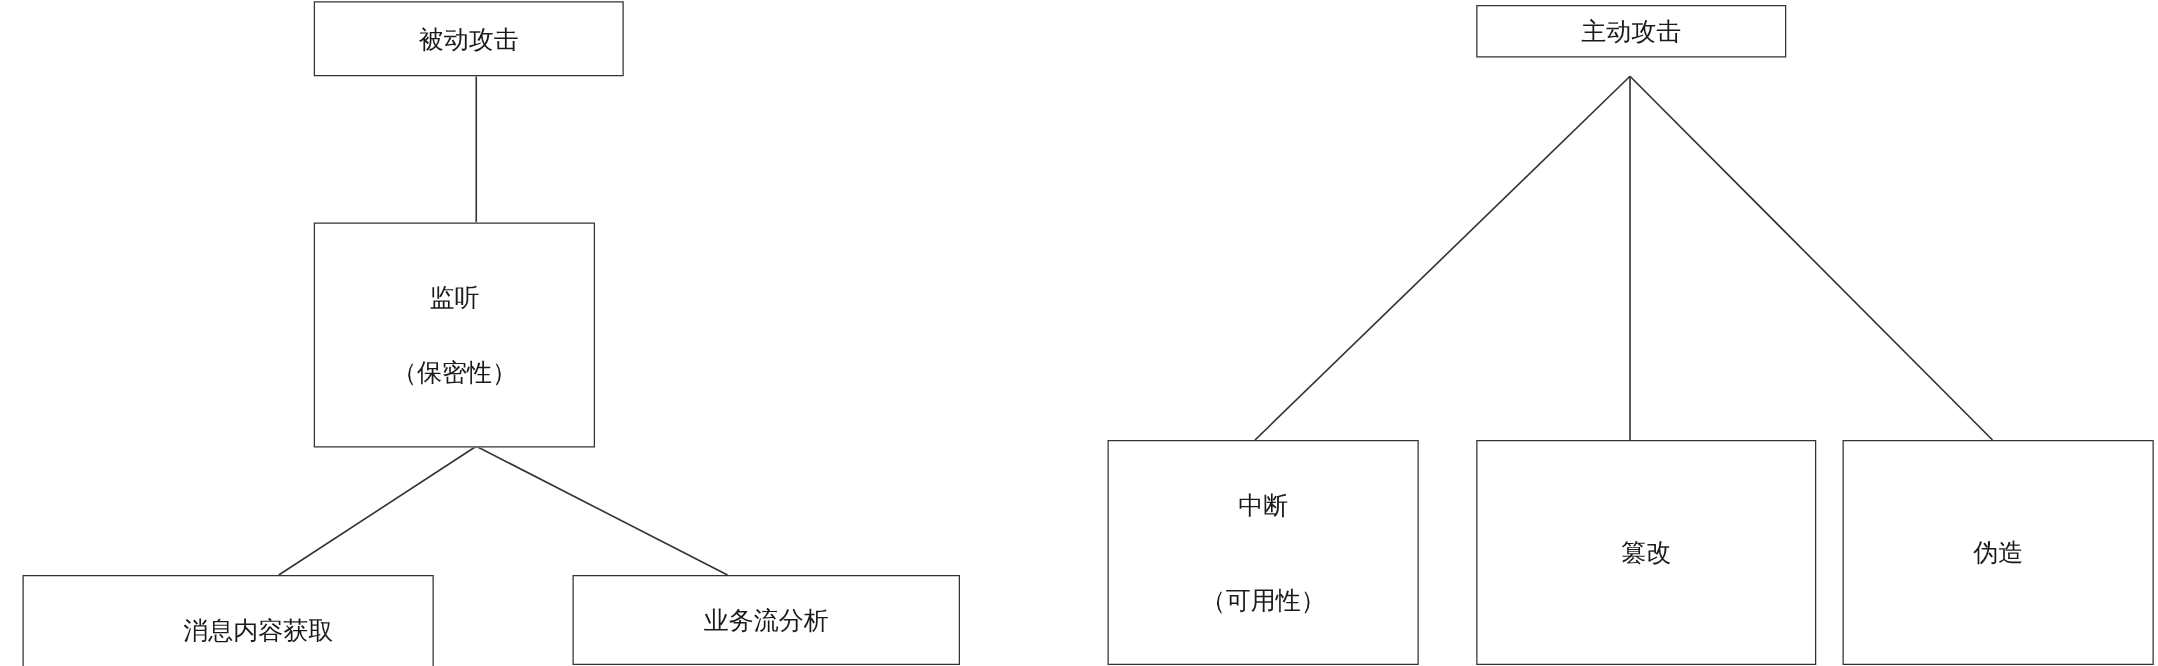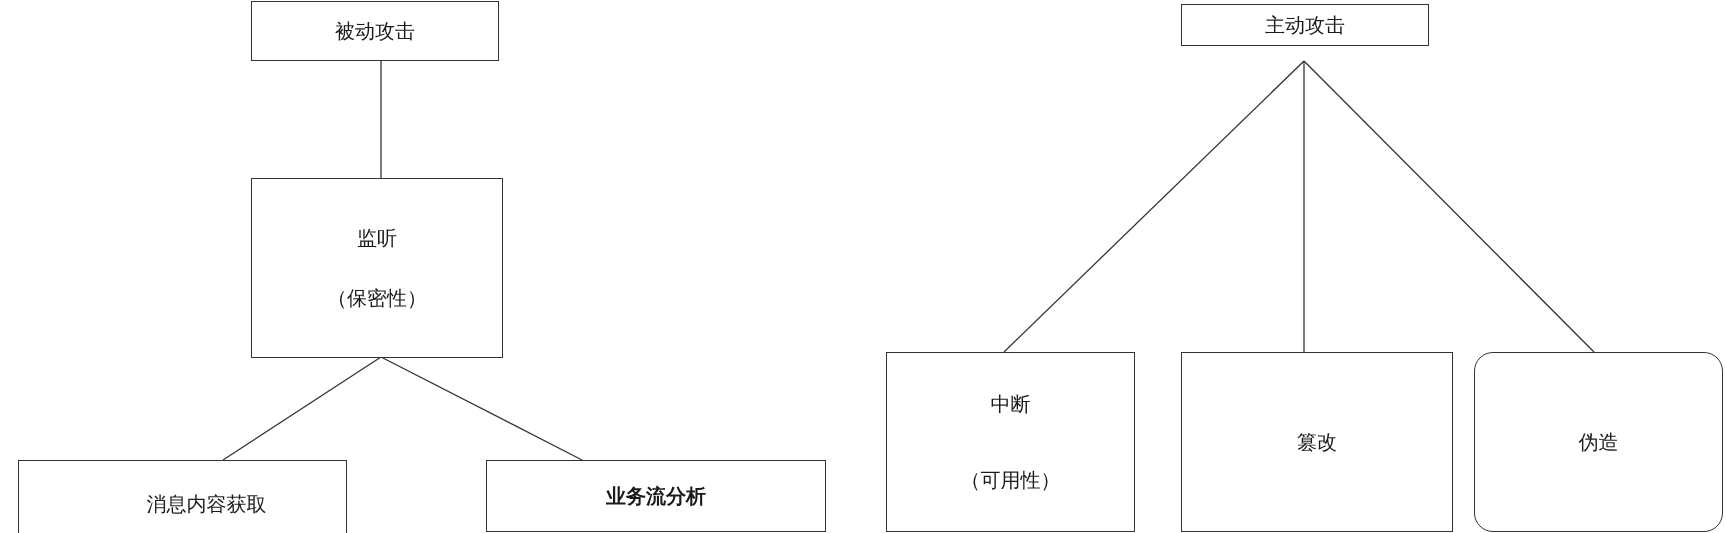--- a/index.html
+++ b/index.html
@@ -24,41 +24,41 @@
     <line x1="1304" y1="61" x2="1004" y2="352"></line>
     <line x1="1304" y1="61" x2="1304" y2="352"></line>
     <line x1="1304" y1="61" x2="1594" y2="352"></line>
   </g>
 </svg>
 
 <div class="node" style="left:251px; top:1px; width:248px; height:60px;">
   <span>被动攻击</span>
 </div>
 
-<div class="node tall-gap" style="left:251px; top:178px; width:252px; height:180px;">
+<div class="node tall-gap" style="left:251px; top:178px; width:225px; height:180px;">
   <span>监听</span>
   <span class="sub">（保密性）</span>
 </div>
 
 <div class="node" style="left:18px; top:460px; width:329px; height:87px;padding-left:48px;">
   <span>消息内容获取</span>
 </div>
 
-<div class="node" style="left:486px; top:460px; width:340px; height:72px;font-weight:bold;">
+<div class="node" style="left:458px; top:460px; width:310px; height:72px;">
   <span>业务流分析</span>
 </div>
 
 <div class="node" style="left:1181px; top:4px; width:248px; height:42px;">
   <span>主动攻击</span>
 </div>
 
 <div class="node" style="left:886px; top:352px; width:249px; height:180px;gap:44px;">
   <span>中断</span>
   <span class="sub">（可用性）</span>
 </div>
 
 <div class="node" style="left:1181px; top:352px; width:272px; height:180px;">
   <span>篡改</span>
 </div>
 
-<div class="node" style="left:1474px; top:352px; width:249px; height:180px;border-radius:19px;">
+<div class="node" style="left:1474px; top:352px; width:249px; height:180px;">
   <span>伪造</span>
 </div>
 
 </body></html>

